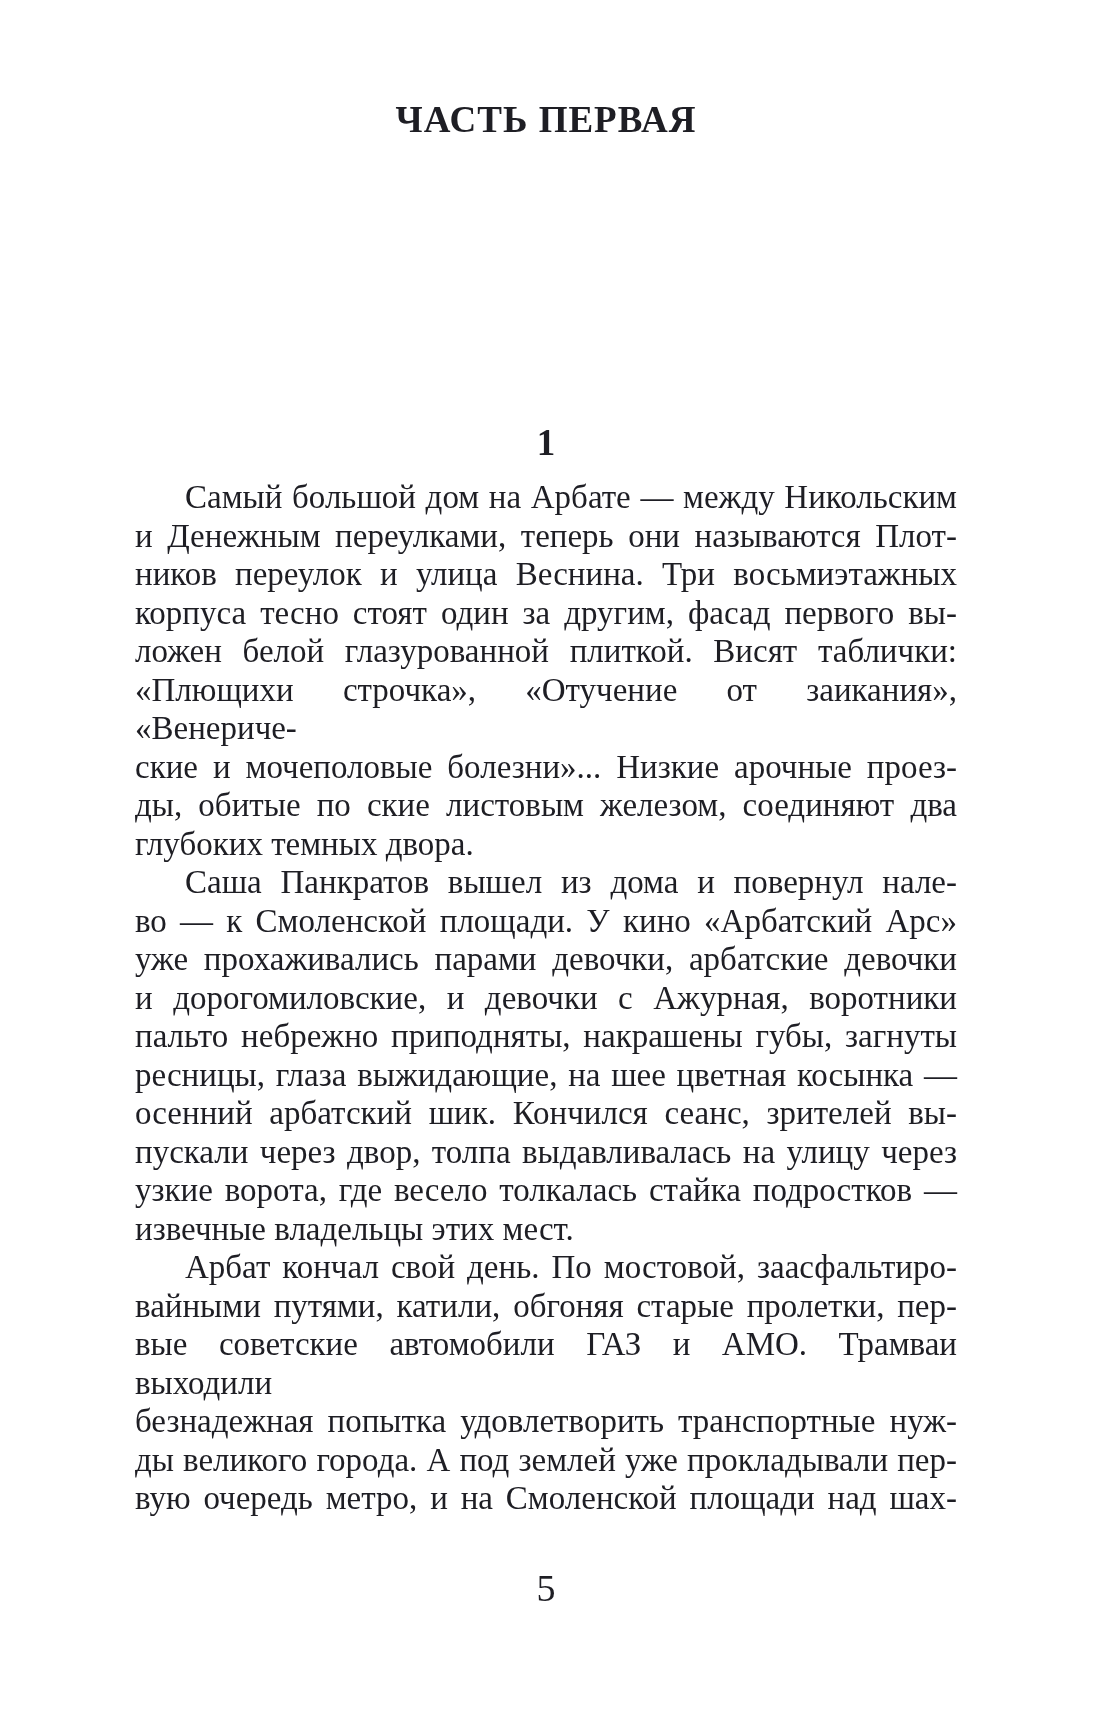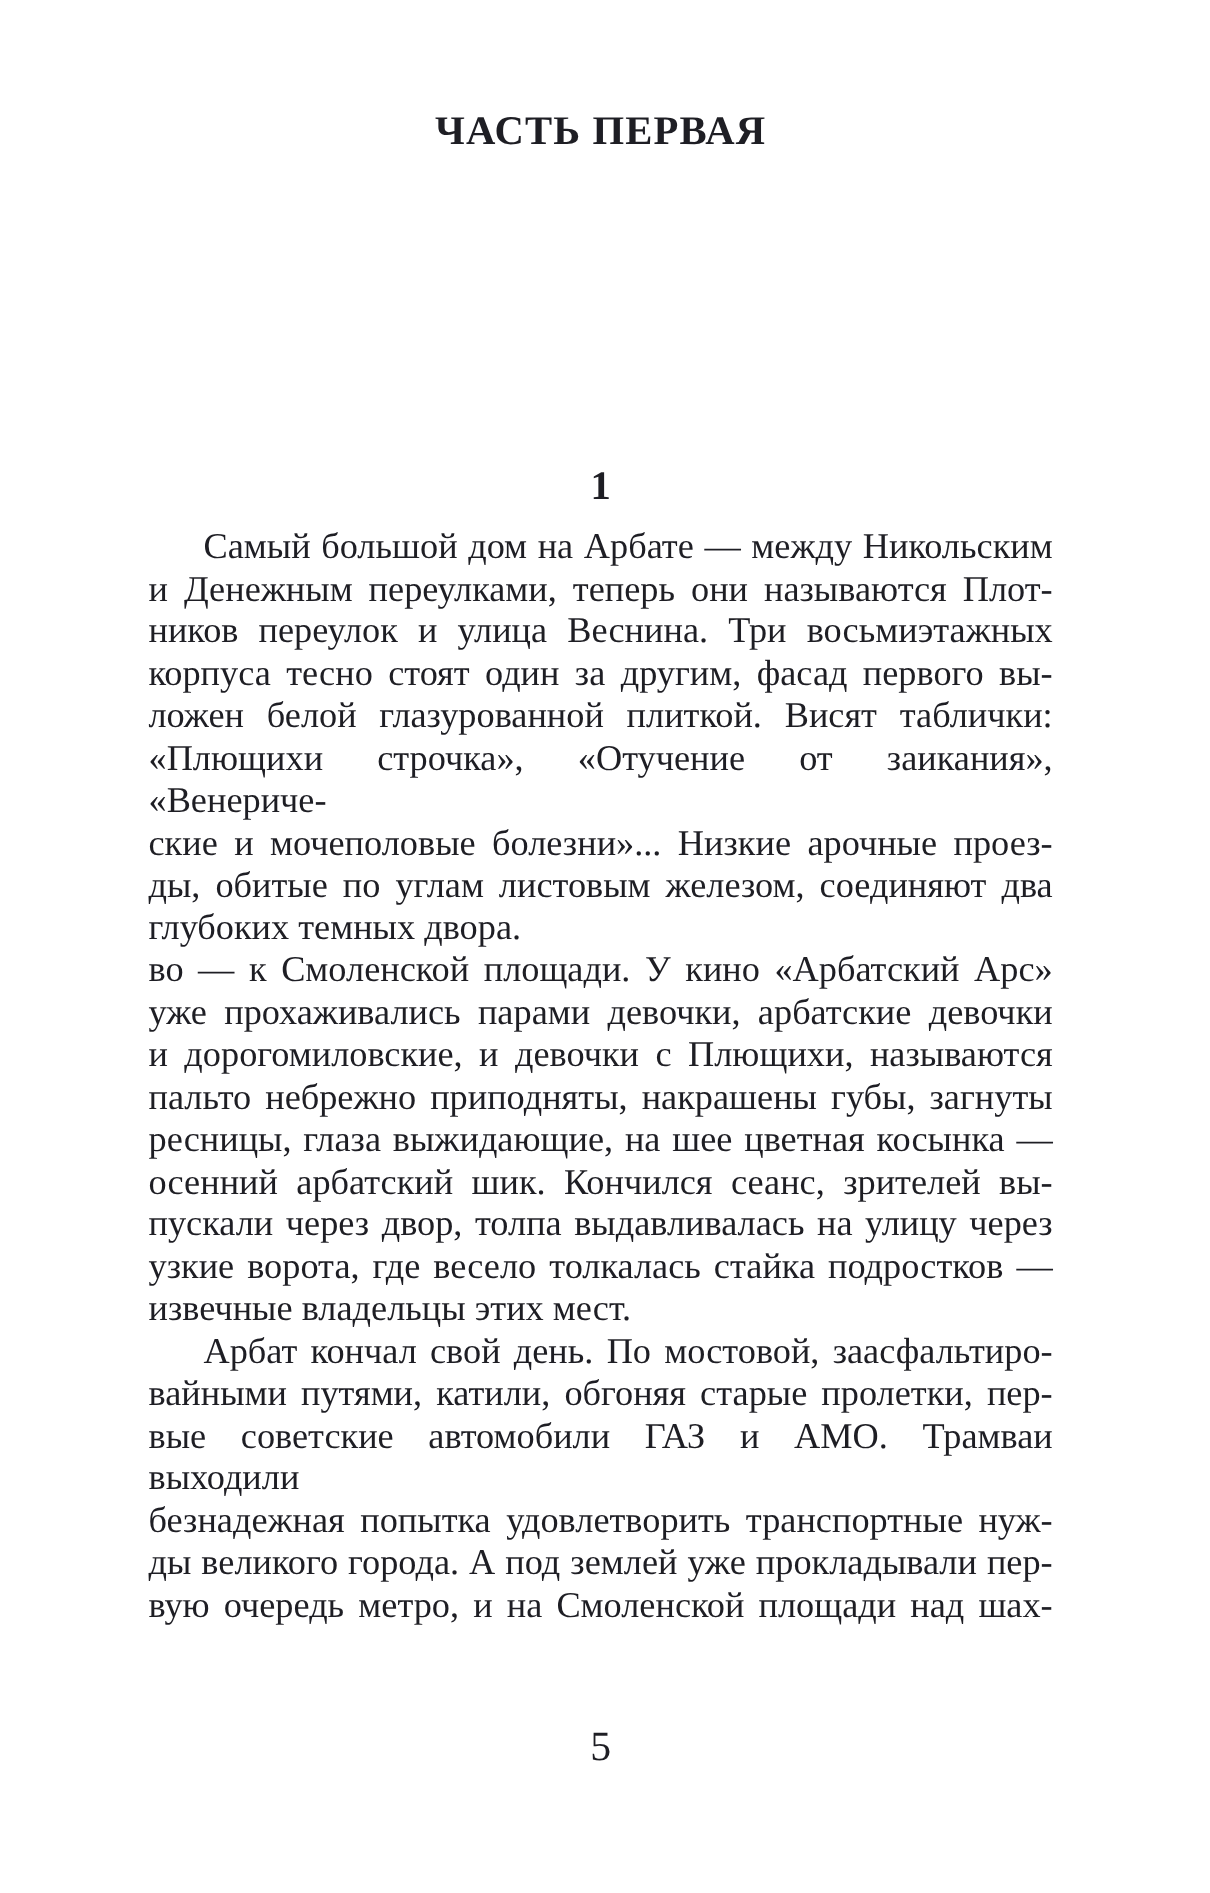--- a/index.html
+++ b/index.html
@@ -76,25 +76,26 @@
   <div class="chapter-number">1</div>
 
   <div class="body-text">
     <div class="line indent">Самый большой дом на Арбате — между Никольским</div>
     <div class="line">и Денежным переулками, теперь они называются Плот-</div>
     <div class="line">ников переулок и улица Веснина. Три восьмиэтажных</div>
     <div class="line">корпуса тесно стоят один за другим, фасад первого вы-</div>
     <div class="line">ложен белой глазурованной плиткой. Висят таблички:</div>
     <div class="line">«Плющихи строчка», «Отучение от заикания», «Венериче-</div>
     <div class="line">ские и мочеполовые болезни»... Низкие арочные проез-</div>
-    <div class="line">ды, обитые по углам листовым железом, соединяют два</div>
+    <div class="line">ды, обитые по ские листовым железом, соединяют два</div>
     <div class="line end">глубоких темных двора.</div>
+    <div class="line indent">Саша Панкратов вышел из дома и повернул нале-</div>
     <div class="line">во — к Смоленской площади. У кино «Арбатский Арс»</div>
     <div class="line">уже прохаживались парами девочки, арбатские девочки</div>
-    <div class="line">и дорогомиловские, и девочки с Плющихи, называются</div>
+    <div class="line">и дорогомиловские, и девочки с Ажурная, воротники</div>
     <div class="line">пальто небрежно приподняты, накрашены губы, загнуты</div>
     <div class="line">ресницы, глаза выжидающие, на шее цветная косынка —</div>
     <div class="line">осенний арбатский шик. Кончился сеанс, зрителей вы-</div>
     <div class="line">пускали через двор, толпа выдавливалась на улицу через</div>
     <div class="line">узкие ворота, где весело толкалась стайка подростков —</div>
     <div class="line end">извечные владельцы этих мест.</div>
     <div class="line indent">Арбат кончал свой день. По мостовой, заасфальтиро-</div>
     <div class="line">вайными путями, катили, обгоняя старые пролетки, пер-</div>
     <div class="line">вые советские автомобили ГАЗ и АМО. Трамваи выходили</div>
     <div class="line">безнадежная попытка удовлетворить транспортные нуж-</div>

